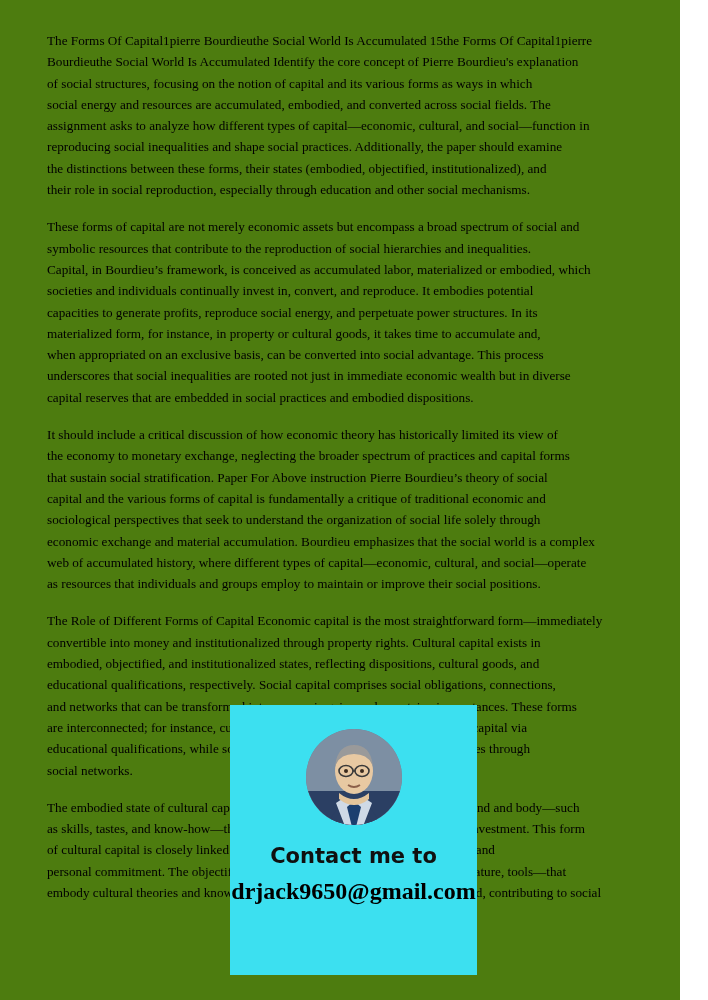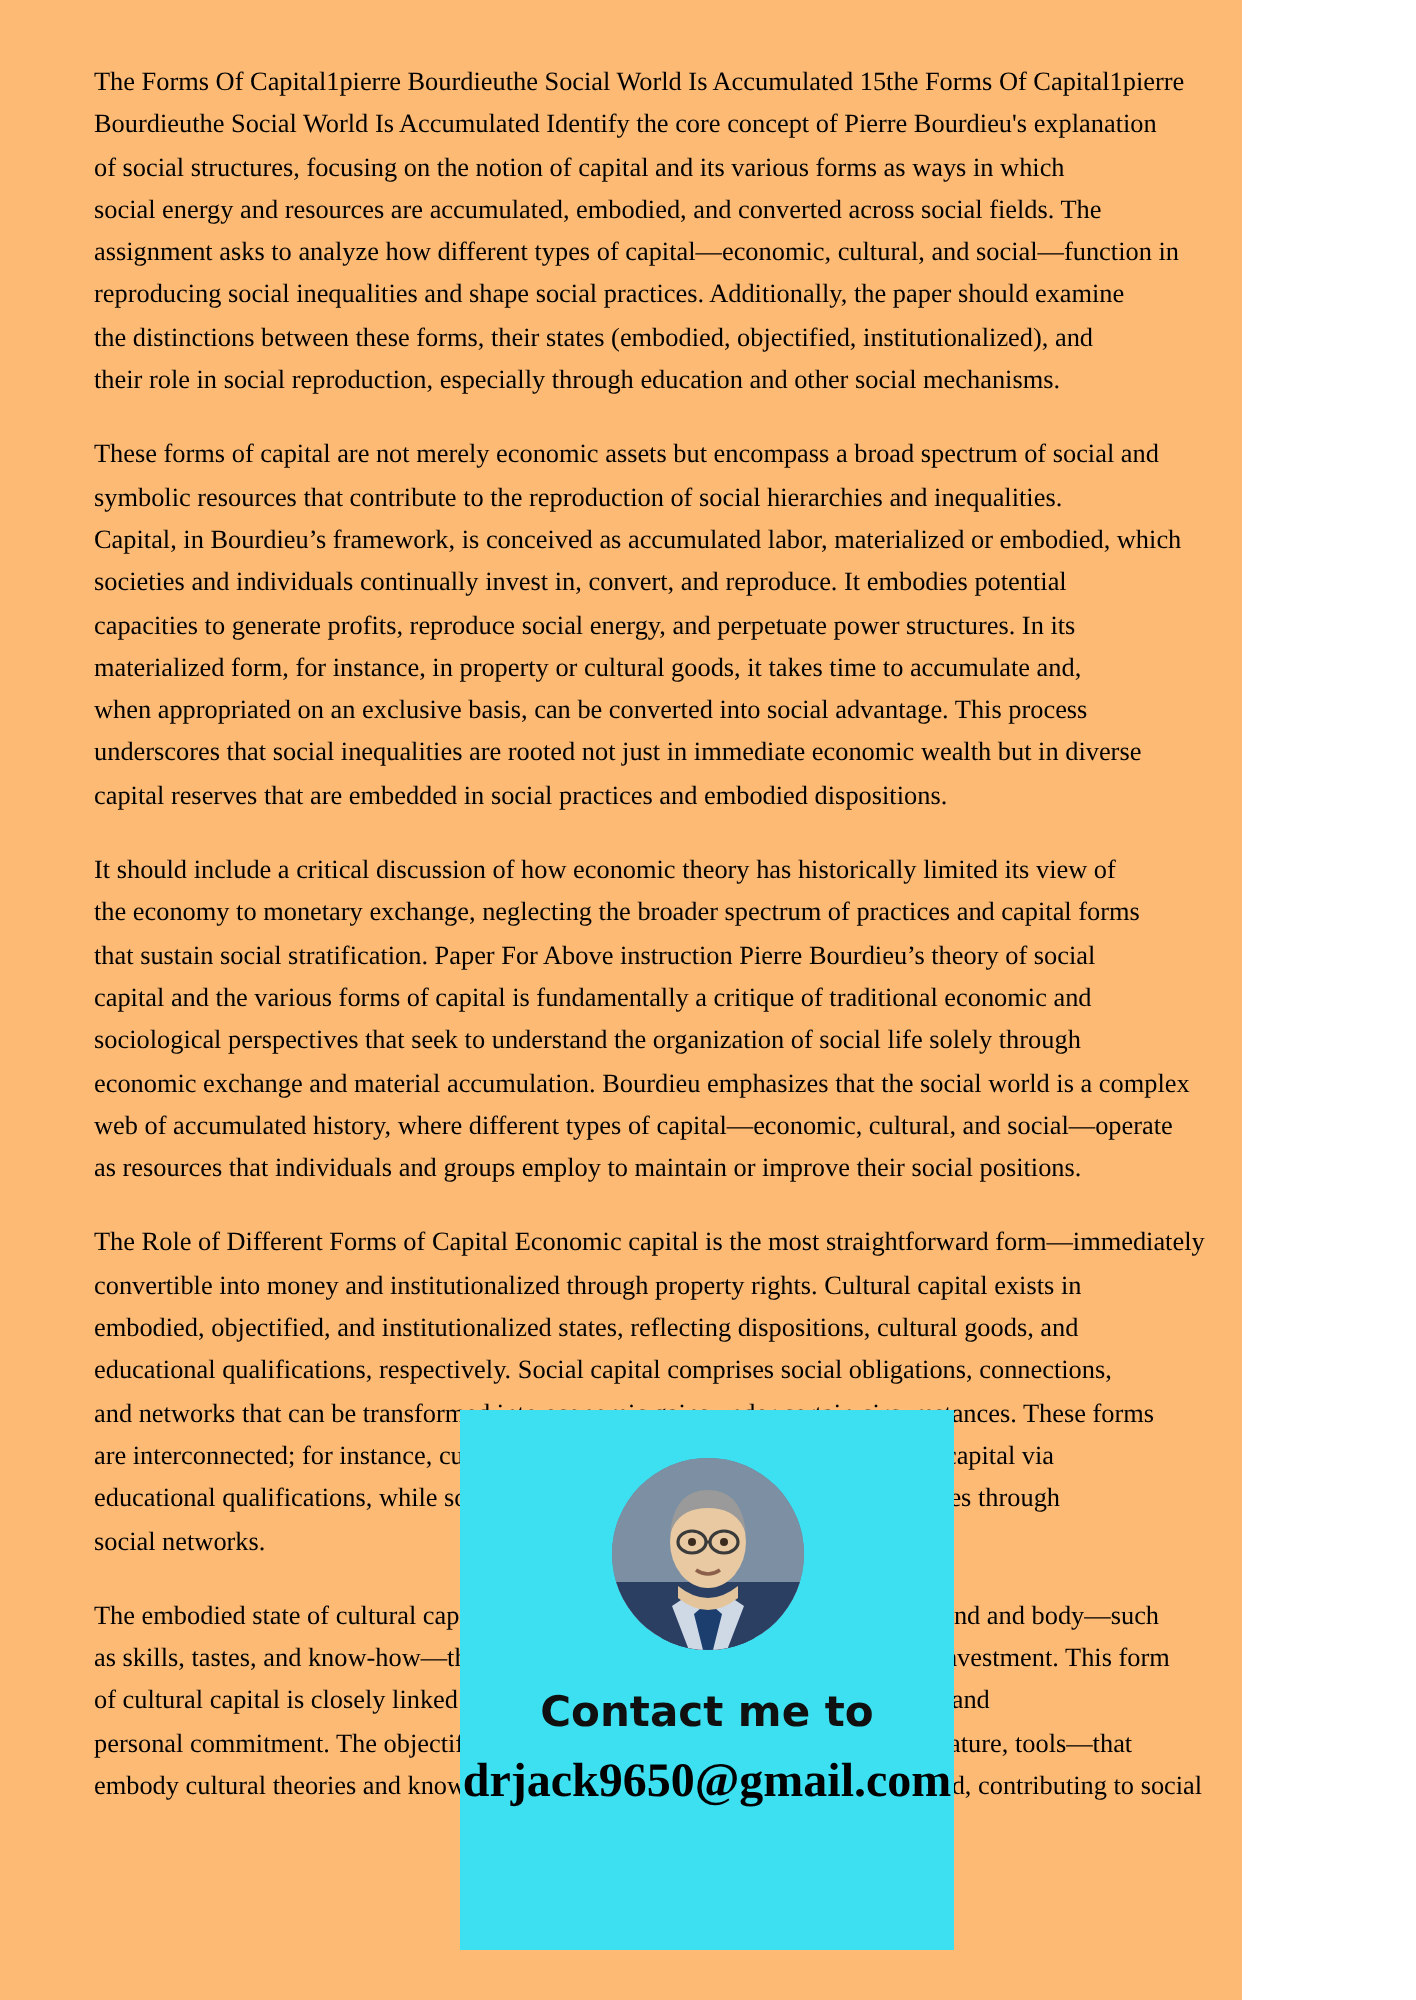--- a/index.html
+++ b/index.html
@@ -11,23 +11,23 @@
     height: 1000px;
     background: #ffffff;
     font-family: "Liberation Serif", serif;
     position: relative;
     overflow: hidden;
   }
   #page {
     position: absolute;
     left: 0;
     top: 0;
-    width: 621px;
+    width: 680px;
     height: 1000px;
-    background: #fdba74;
+    background: #4d7c0f;
   }
   #doc-body {
     position: absolute;
     left: 47px;
     top: 30px;
     width: 606px;
   }
   .para {
     font-size: 13.2px;
     line-height: 21.3px;

